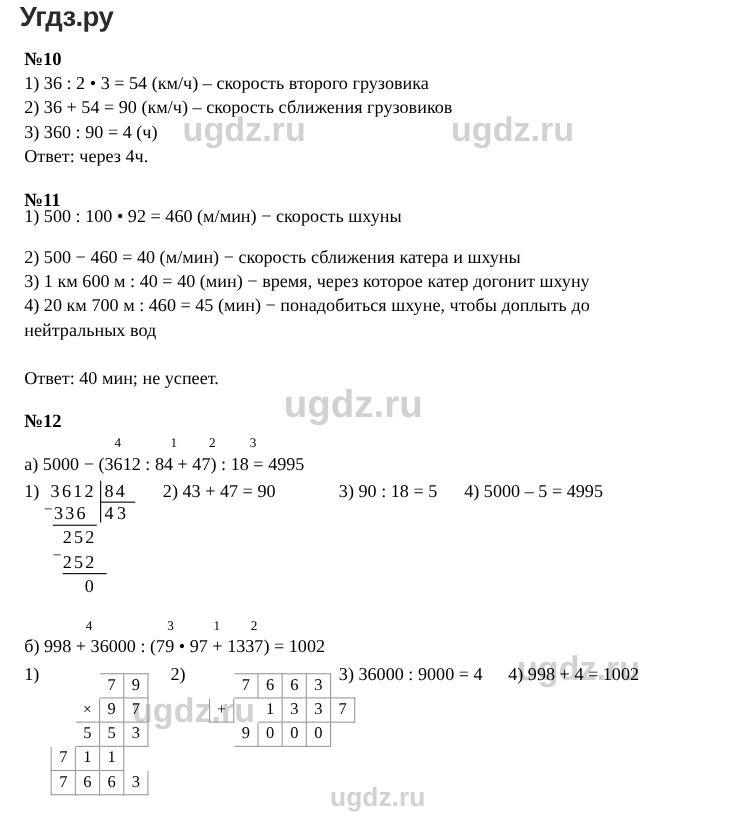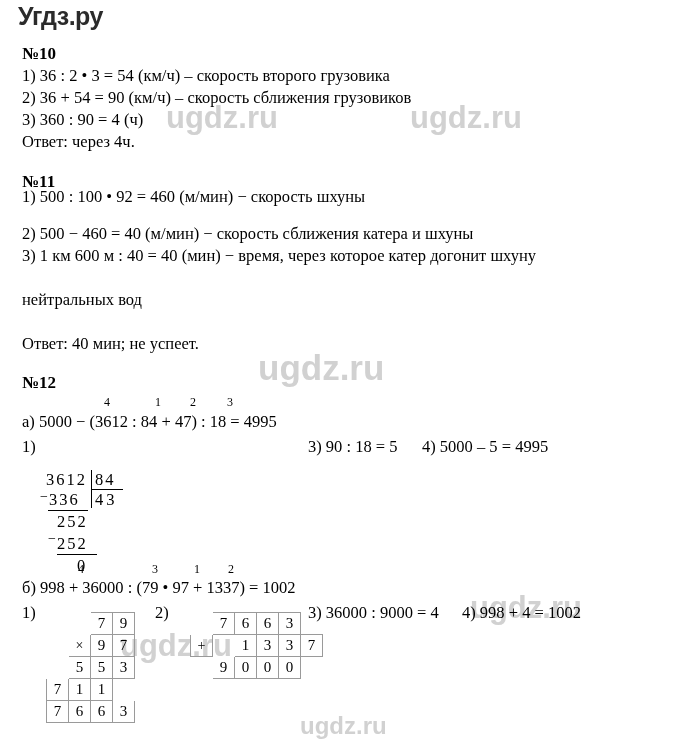--- a/index.html
+++ b/index.html
@@ -70,21 +70,20 @@
     font-size: 12px;
     color: #000;
   }
 
   
   .ld {
     position: absolute;
     font-family: "Liberation Serif", serif;
     font-size: 16.5px;
     color: #000;
-    margin-top: 33px;
   }
   .ld .dividend {
     position: absolute;
     left: 0; top: 0;
     letter-spacing: 2px;
   }
   .ld .vbar {
     position: absolute;
     width: 1px;
     background: #000;
@@ -151,33 +150,35 @@
   <div class="task-title" style="left:22px; top:44px;">№10</div>
   <div class="line" style="left:22px; top:66px;">1) 36 : 2 • 3 = 54 (км/ч) – скорость второго грузовика</div>
   <div class="line" style="left:22px; top:88px;">2) 36 + 54 = 90 (км/ч) – скорость сближения грузовиков</div>
   <div class="line" style="left:22px; top:110px;">3) 360 : 90 = 4 (ч)</div>
   <div class="line" style="left:22px; top:132px;">Ответ: через 4ч.</div>
 
   <div class="task-title" style="left:22px; top:172px;">№11</div>
   <div class="line" style="left:22px; top:187px;">1) 500 : 100 • 92 = 460 (м/мин) − скорость шхуны</div>
   <div class="line" style="left:22px; top:224px;">2) 500 − 460 = 40 (м/мин) − скорость сближения катера и шхуны</div>
   <div class="line" style="left:22px; top:246px;">3) 1 км 600 м : 40 = 40 (мин) − время, через которое катер догонит шхуну</div>
+  <div class="line" style="left:22px; top:268px;">4) 20 км 700 м : 460 = 45 (мин) − понадобиться шхуне, чтобы доплыть до</div>
   <div class="line" style="left:22px; top:290px;">нейтральных вод</div>
   <div class="line" style="left:22px; top:334px;">Ответ: 40 мин; не успеет.</div>
 
   <div class="task-title" style="left:22px; top:373px;">№12</div>
 
   <div class="small-num" style="left:104px; top:395px;">4</div>
   <div class="small-num" style="left:155px; top:395px;">1</div>
   <div class="small-num" style="left:190px; top:395px;">2</div>
   <div class="small-num" style="left:227px; top:395px;">3</div>
 
   <div class="line" style="left:22px; top:412px;">а) 5000 − (3612 : 84 + 47) : 18 = 4995</div>
 
   <div class="line" style="left:22px; top:437px;">1)</div>
+  <div class="line" style="left:148px; top:437px;">2) 43 + 47 = 90</div>
   <div class="line" style="left:308px; top:437px;">3) 90 : 18 = 5</div>
   <div class="line" style="left:422px; top:437px;">4) 5000 – 5 = 4995</div>
 
   <div class="ld" style="left:46px; top:437px; width:120px; height:92px;">
     <span class="dividend" style="left:0px; top:0px;">3612</span>
     <span class="vbar" style="left:45px; top:0px; height:38px;"></span>
     <span class="divisor" style="left:49px; top:0px;">84</span>
     <span class="hbar" style="left:45px; top:19px; width:32px;"></span>
     <span class="quotient" style="left:49px; top:20px;">43</span>
 

